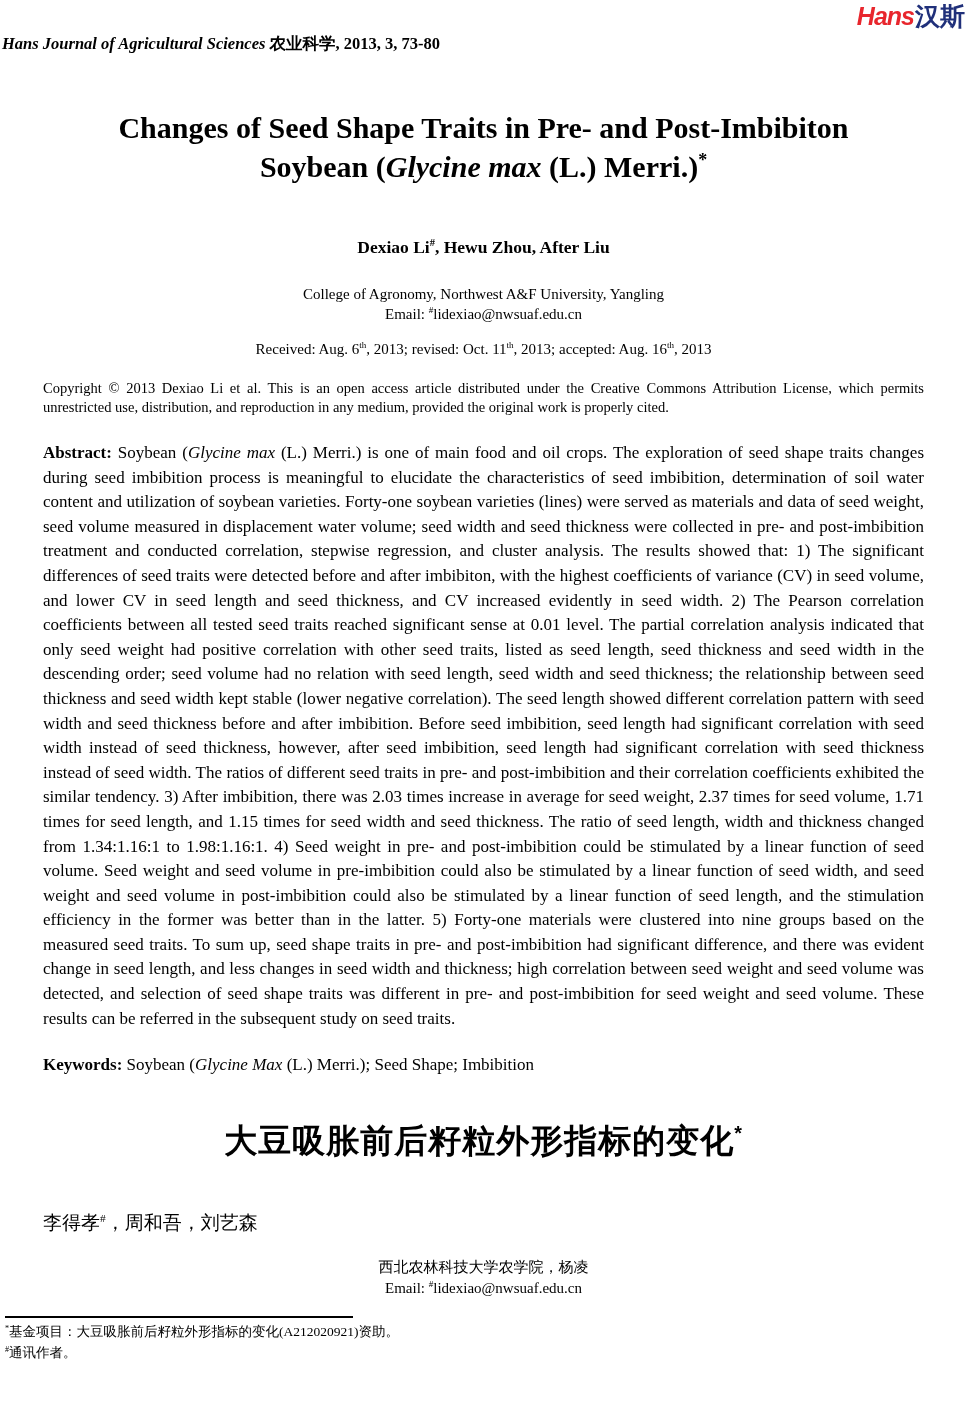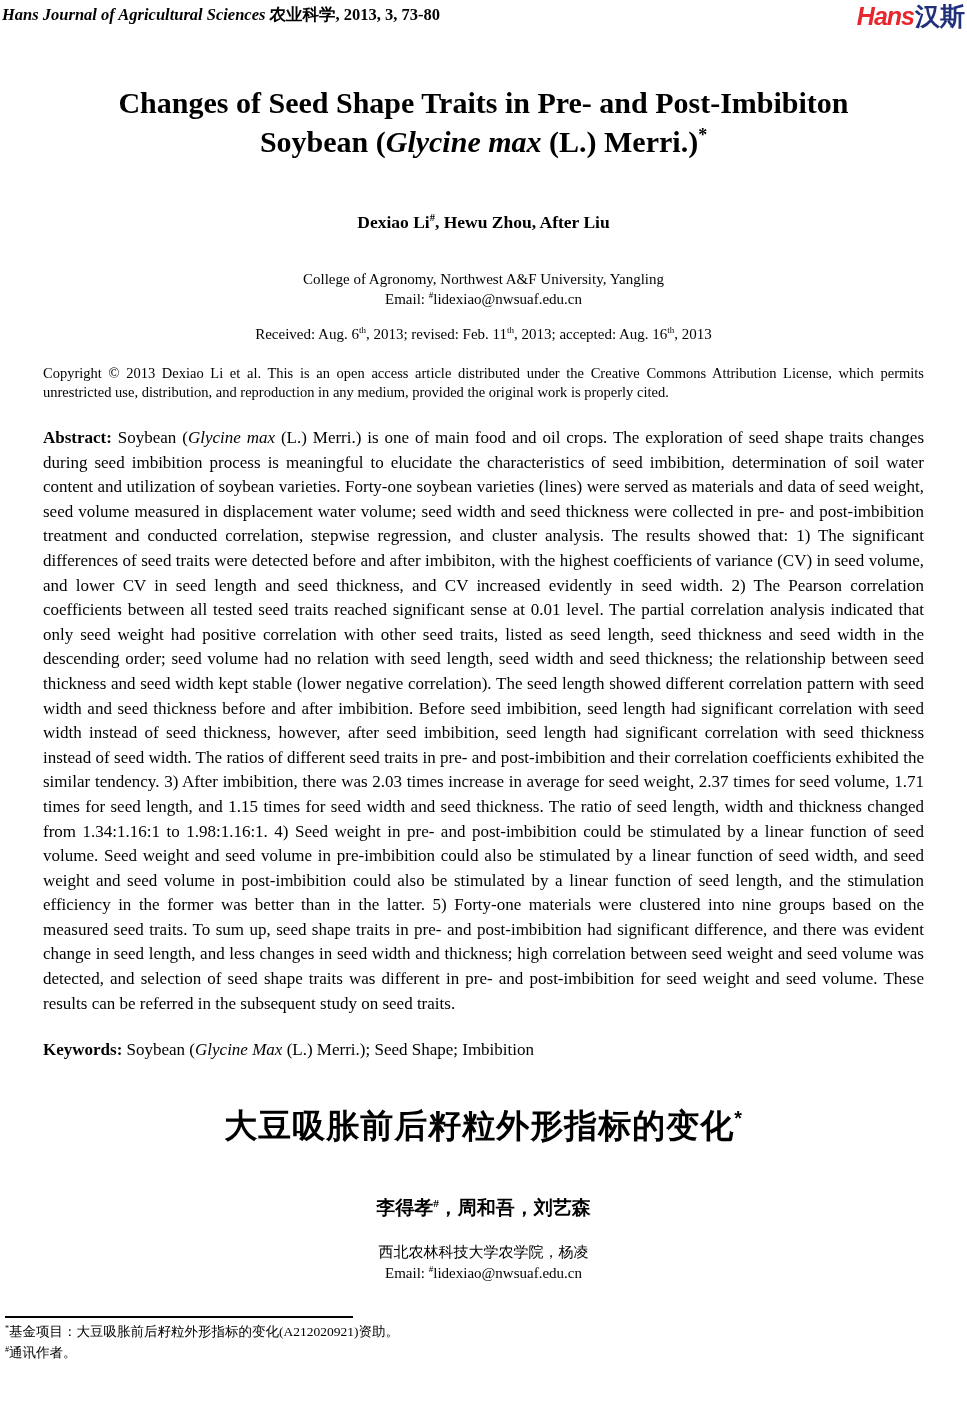--- a/index.html
+++ b/index.html
@@ -14,21 +14,21 @@
     font-family: "Liberation Serif", serif;
     overflow: hidden;
   }
   
   .header {
     display: flex;
     justify-content: space-between;
     align-items: flex-start;
     padding: 4px 2px 0 2px;
   }
-  .header-left { line-height: 21px; }
+  .header-left { line-height: 21px; margin-top: 29px; }
   .journal-line { font-size: 16.5px; }
   .journal-title { font-weight: bold; font-style: italic; }
   .journal-issue { font-weight: bold; }
   .pub-line { font-size: 16px; margin-top: 2px; }
   .doi-link { color: #0000cc; text-decoration: underline; }
   .logo { font-family: Liberation Sans, sans-serif; font-size: 25px; font-weight: bold; white-space: nowrap; line-height: 25px; }
   .logo-latin { color: #e8262d; font-style: italic; letter-spacing: -1px; }
   .logo-cjk { color: #20307a; margin-left: 1px; }
   
   .content { padding: 0 43px; }
@@ -40,21 +40,21 @@
     line-height: 39px;
   }
   .italic { font-style: italic; }
   .sup { font-size: 60%; vertical-align: super; line-height: 0; }
   .authors-line {
     margin-top: 51px;
     text-align: center;
     font-size: 17.5px;
     font-weight: bold;
   }
-  .affiliation-block { margin-top: 36px; text-align: center; font-size: 15px; line-height: 20px; }
+  .affiliation-block { margin-top: 26px; text-align: center; font-size: 15px; line-height: 20px; }
   .received-line { margin-top: 17px; text-align: center; font-size: 15px; }
   .copyright-notice {
     margin-top: 21px;
     font-size: 14.5px;
     line-height: 18.5px;
     text-align: justify;
   }
   .abstract {
     margin-top: 25px;
     font-size: 17px;
@@ -67,23 +67,22 @@
   .cn-title {
     margin-top: 44px;
     text-align: center;
     font-size: 33px;
     font-weight: bold;
     font-family: "Liberation Sans", sans-serif;
     letter-spacing: 1px;
   }
   .cn-authors {
     margin-top: 46px;
-    text-align: center;
     font-size: 19px;
-    font-weight: bold;
+    font-weight: normal;
   }
   .cn-affiliation { margin-top: 21px; text-align: center; font-size: 15px; line-height: 21px; }
   
   .footnote-area {
     position: absolute;
     left: 5px;
     top: 1316px;
     width: 700px;
     font-size: 13.5px;
     line-height: 21px;
@@ -129,21 +128,21 @@
     </div>
 
     <div class="affiliation-block">
       <div>College of Agronomy, Northwest A&amp;F University, Yangling</div>
       <div>
         <span>Email: </span><span class="sup">#</span><span>lidexiao@nwsuaf.edu.cn</span>
       </div>
     </div>
 
     <div class="received-line">
-      <span>Received: Aug. 6</span><span class="sup">th</span><span>, 2013; revised: Feb. 11</span><span class="sup">th</span><span>, 2013; accepted: Aug. 16</span><span class="sup">th</span><span>, 2013</span>
+      <span>Received: Aug. 6</span><span class="sup">th</span><span>, 2013; revised: Oct. 11</span><span class="sup">th</span><span>, 2013; accepted: Aug. 16</span><span class="sup">th</span><span>, 2013</span>
     </div>
 
     <p class="copyright-notice">Copyright © 2013 Dexiao Li et al. This is an open access article distributed under the Creative Commons Attribution License, which permits unrestricted use, distribution, and reproduction in any medium, provided the original work is properly cited.</p>
 
     <p class="abstract">
       <span class="bold">Abstract:</span><span> Soybean (</span><span class="italic">Glycine max</span><span> (L.) Merri.) is one of main food and oil crops. The exploration of seed shape traits changes during seed imbibition process is meaningful to elucidate the characteristics of seed imbibition, determination of soil water content and utilization of soybean varieties. Forty-one soybean varieties (lines) were served as materials and data of seed weight, seed volume measured in displacement water volume; seed width and seed thickness were collected in pre- and post-imbibition treatment and conducted correlation, stepwise regression, and cluster analysis. The results showed that: 1) The significant differences of seed traits were detected before and after imbibiton, with the highest coefficients of variance (CV) in seed volume, and lower CV in seed length and seed thickness, and CV increased evidently in seed width. 2) The Pearson correlation coefficients between all tested seed traits reached significant sense at 0.01 level. The partial correlation analysis indicated that only seed weight had positive correlation with other seed traits, listed as seed length, seed thickness and seed width in the descending order; seed volume had no relation with seed length, seed width and seed thickness; the relationship between seed thickness and seed width kept stable (lower negative correlation). The seed length showed different correlation pattern with seed width and seed thickness before and after imbibition. Before seed imbibition, seed length had significant correlation with seed width instead of seed thickness, however, after seed imbibition, seed length had significant correlation with seed thickness instead of seed width. The ratios of different seed traits in pre- and post-imbibition and their correlation coefficients exhibited the similar tendency. 3) After imbibition, there was 2.03 times increase in average for seed weight, 2.37 times for seed volume, 1.71 times for seed length, and 1.15 times for seed width and seed thickness. The ratio of seed length, width and thickness changed from 1.34:1.16:1 to 1.98:1.16:1. 4) Seed weight in pre- and post-imbibition could be stimulated by a linear function of seed volume. Seed weight and seed volume in pre-imbibition could also be stimulated by a linear function of seed width, and seed weight and seed volume in post-imbibition could also be stimulated by a linear function of seed length, and the stimulation efficiency in the former was better than in the latter. 5) Forty-one materials were clustered into nine groups based on the measured seed traits. To sum up, seed shape traits in pre- and post-imbibition had significant difference, and there was evident change in seed length, and less changes in seed width and thickness; high correlation between seed weight and seed volume was detected, and selection of seed shape traits was different in pre- and post-imbibition for seed weight and seed volume. These results can be referred in the subsequent study on seed traits.</span>
     </p>
 
     <p class="keywords">
       <span class="bold">Keywords:</span><span> Soybean (</span><span class="italic">Glycine Max</span><span> (L.) Merri.); Seed Shape; Imbibition</span>

